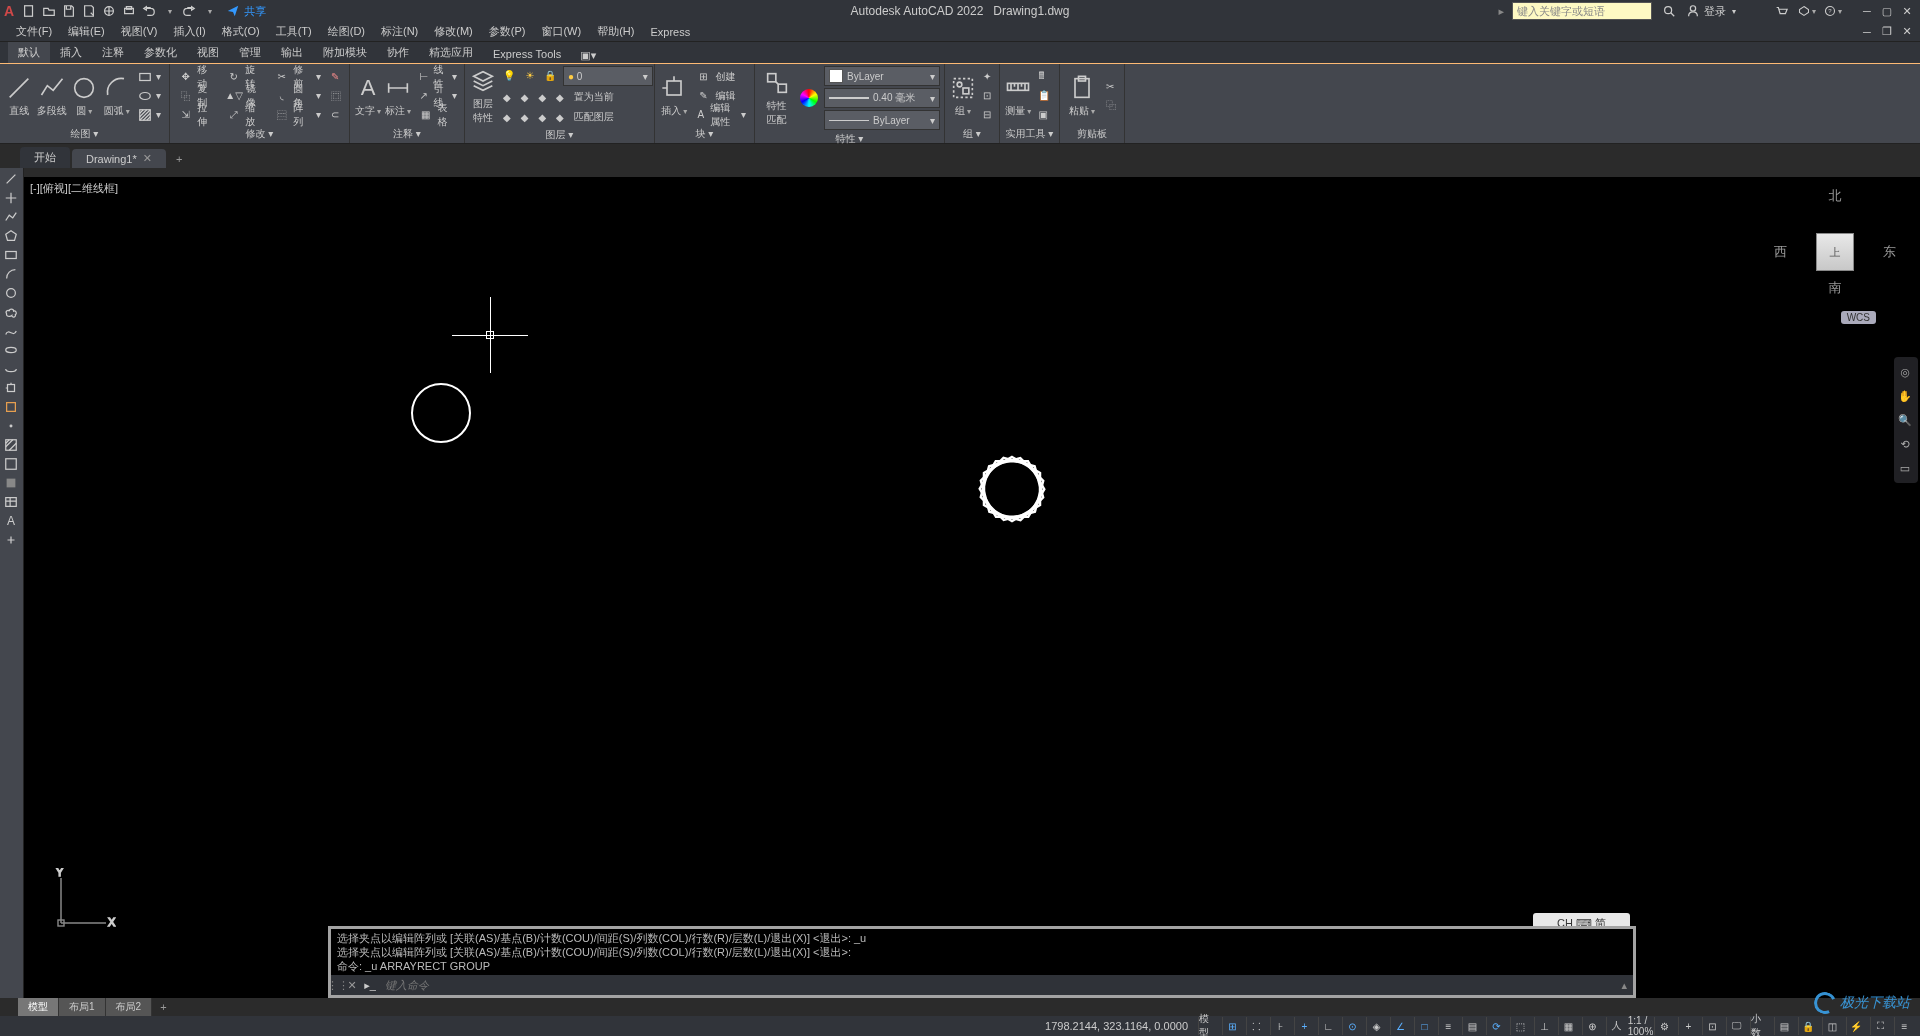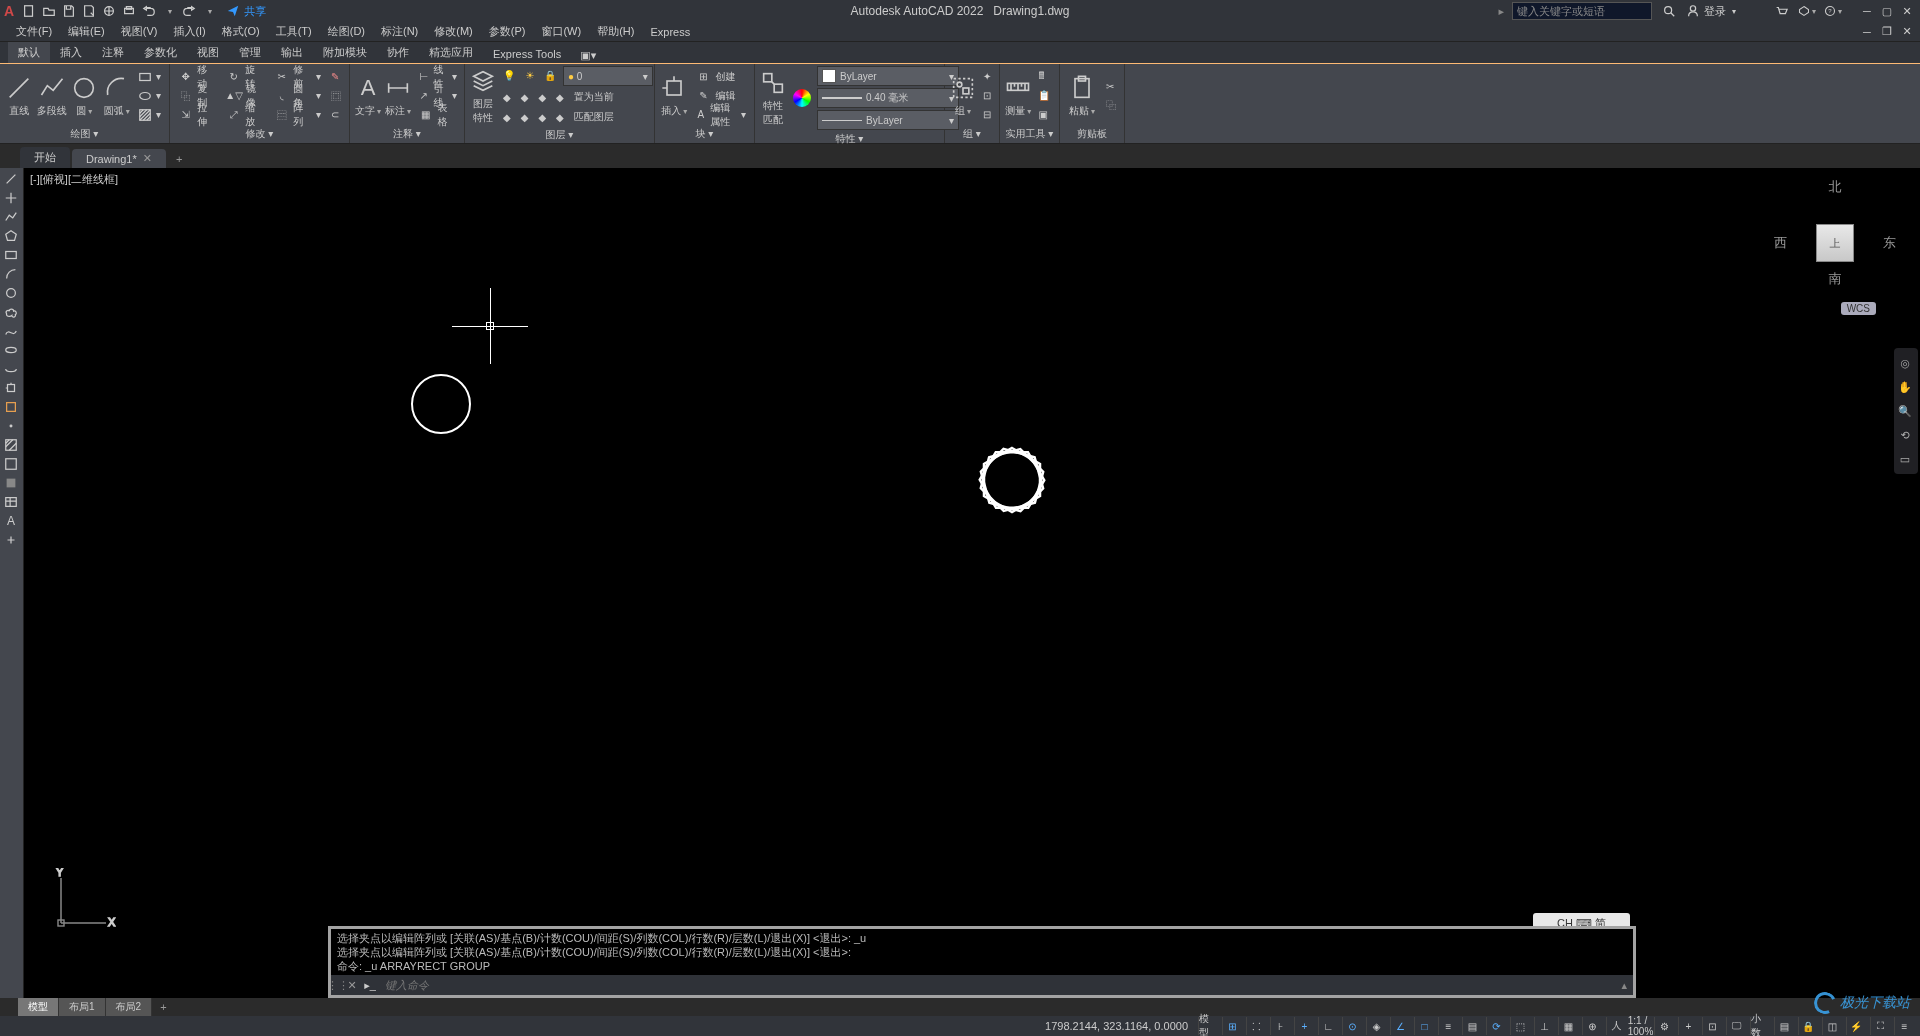--- a/index.html
+++ b/index.html
@@ -7,21 +7,21 @@
 
 
 .titlebar { height: 22px; background: #31343a; display: flex; align-items: center; padding: 0 4px; }
 .titlebar .logo { color: #d04848; font-weight: bold; font-size: 14px; margin-right: 6px; }
 .qat { display: flex; gap: 2px; }
 .qat-btn { width: 18px; height: 18px; display: flex; align-items: center; justify-content: center; color: #ccc; cursor: pointer; }
 .qat-btn svg { width: 14px; height: 14px; }
 .share { color: #3399ff; margin-left: 8px; display: flex; align-items: center; gap: 4px; }
 .title-center { position: absolute; left: 50%; transform: translateX(-50%); color: #ccc; font-size: 12px; }
 .title-right { margin-left: auto; display: flex; align-items: center; gap: 8px; }
-.search-box { background: #0f172a; border: 1px solid #555; width: 140px; height: 18px; padding: 0 4px; color: #888; font-size: 11px; display: flex; align-items: center; }
+.search-box { background: #fef9c3; border: 1px solid #555; width: 140px; height: 18px; padding: 0 4px; color: #888; font-size: 11px; display: flex; align-items: center; }
 .login { display: flex; align-items: center; gap: 4px; color: #ccc; }
 .win-btns { display: flex; gap: 2px; margin-left: 8px; }
 .win-btn { width: 18px; height: 16px; display: flex; align-items: center; justify-content: center; color: #ccc; }
 
 
 .menubar { height: 20px; background: #31343a; display: flex; align-items: center; padding: 0 8px; gap: 0; border-bottom: 1px solid #222; position: relative; }
 .menu-item { padding: 2px 8px; color: #ccc; cursor: pointer; font-size: 11px; }
 .menubar-right { position: absolute; right: 4px; display: flex; gap: 2px; }
 
 
@@ -35,36 +35,36 @@
 .panel { border-right: 1px solid #333; display: flex; flex-direction: column; padding: 2px 4px; }
 .panel-body { flex: 1; display: flex; align-items: center; gap: 2px; }
 .panel-label { text-align: center; font-size: 10px; color: #ccc; padding-top: 2px; display: flex; justify-content: center; align-items: center; gap: 4px; }
 .big-btn { display: flex; flex-direction: column; align-items: center; justify-content: center; width: 40px; gap: 2px; cursor: pointer; }
 .big-btn .ico { width: 28px; height: 28px; display: flex; align-items: center; justify-content: center; }
 .big-btn .lbl { font-size: 10px; color: #ccc; }
 .small-btn { display: flex; align-items: center; gap: 4px; height: 18px; padding: 0 4px; cursor: pointer; font-size: 10px; color: #ccc; }
 .small-btn .ico { width: 16px; height: 16px; display: flex; align-items: center; justify-content: center; }
 .col { display: flex; flex-direction: column; gap: 1px; }
 .dd { width: 130px; height: 20px; background: #5a5d64; border: 1px solid #333; display: flex; align-items: center; padding: 0 4px; font-size: 10px; color: #ccc; }
-.dd.wide { width: 142px; }
+.dd.wide { width: 116px; }
 .swatch { width: 14px; height: 14px; background: #fff; border: 1px solid #555; margin-right: 4px; }
 
 
 .filetabs { height: 24px; background: #2b2b2b; display: flex; align-items: flex-end; padding: 0 20px; }
 .filetab { padding: 3px 14px; background: #31343a; color: #ccc; margin-right: 2px; border-top-left-radius: 4px; border-top-right-radius: 4px; font-size: 11px; display: flex; align-items: center; gap: 6px; cursor: pointer; }
 .filetab.active { background: #44474e; }
 .filetab .close { color: #999; }
 .addtab { padding: 3px 8px; color: #999; cursor: pointer; }
 
 
 .workspace { position: absolute; top: 168px; left: 0; right: 0; bottom: 38px; display: flex; }
 .left-toolbar { width: 24px; background: #44474e; display: flex; flex-direction: column; padding: 2px 0; gap: 1px; border-right: 1px solid #222; }
 .tb-btn { width: 22px; height: 18px; display: flex; align-items: center; justify-content: center; cursor: pointer; }
 .tb-btn svg { width: 14px; height: 14px; }
-.canvas { flex: 1; background: #000; position: relative; overflow: hidden; }
+.canvas { flex: 1; background: #000; position: relative; overflow: hidden; margin-top: 9px; }
 .viewport-label { position: absolute; top: 4px; left: 6px; color: #ccc; font-size: 11px; }
 .crosshair { position: absolute; pointer-events: none; }
 .crosshair .h { position: absolute; height: 1px; width: 76px; background: #fff; top: 0; left: -38px; }
 .crosshair .v { position: absolute; width: 1px; height: 76px; background: #fff; top: -38px; left: 0; }
 .crosshair .box { position: absolute; width: 8px; height: 8px; border: 1px solid #fff; top: -4px; left: -4px; }
 .circle-shape { position: absolute; border: 2px solid #fff; border-radius: 50%; }
 .pattern { position: absolute; }
 .ucs-icon { position: absolute; bottom: 60px; left: 22px; }
 .viewcube { position: absolute; top: 10px; right: 30px; width: 110px; height: 130px; display: flex; align-items: center; justify-content: center; }
 .viewcube .cube { width: 38px; height: 38px; background: linear-gradient(#e8e8e8,#c8c8c8); border: 1px solid #888; display: flex; align-items: center; justify-content: center; color: #555; font-size: 11px; }

